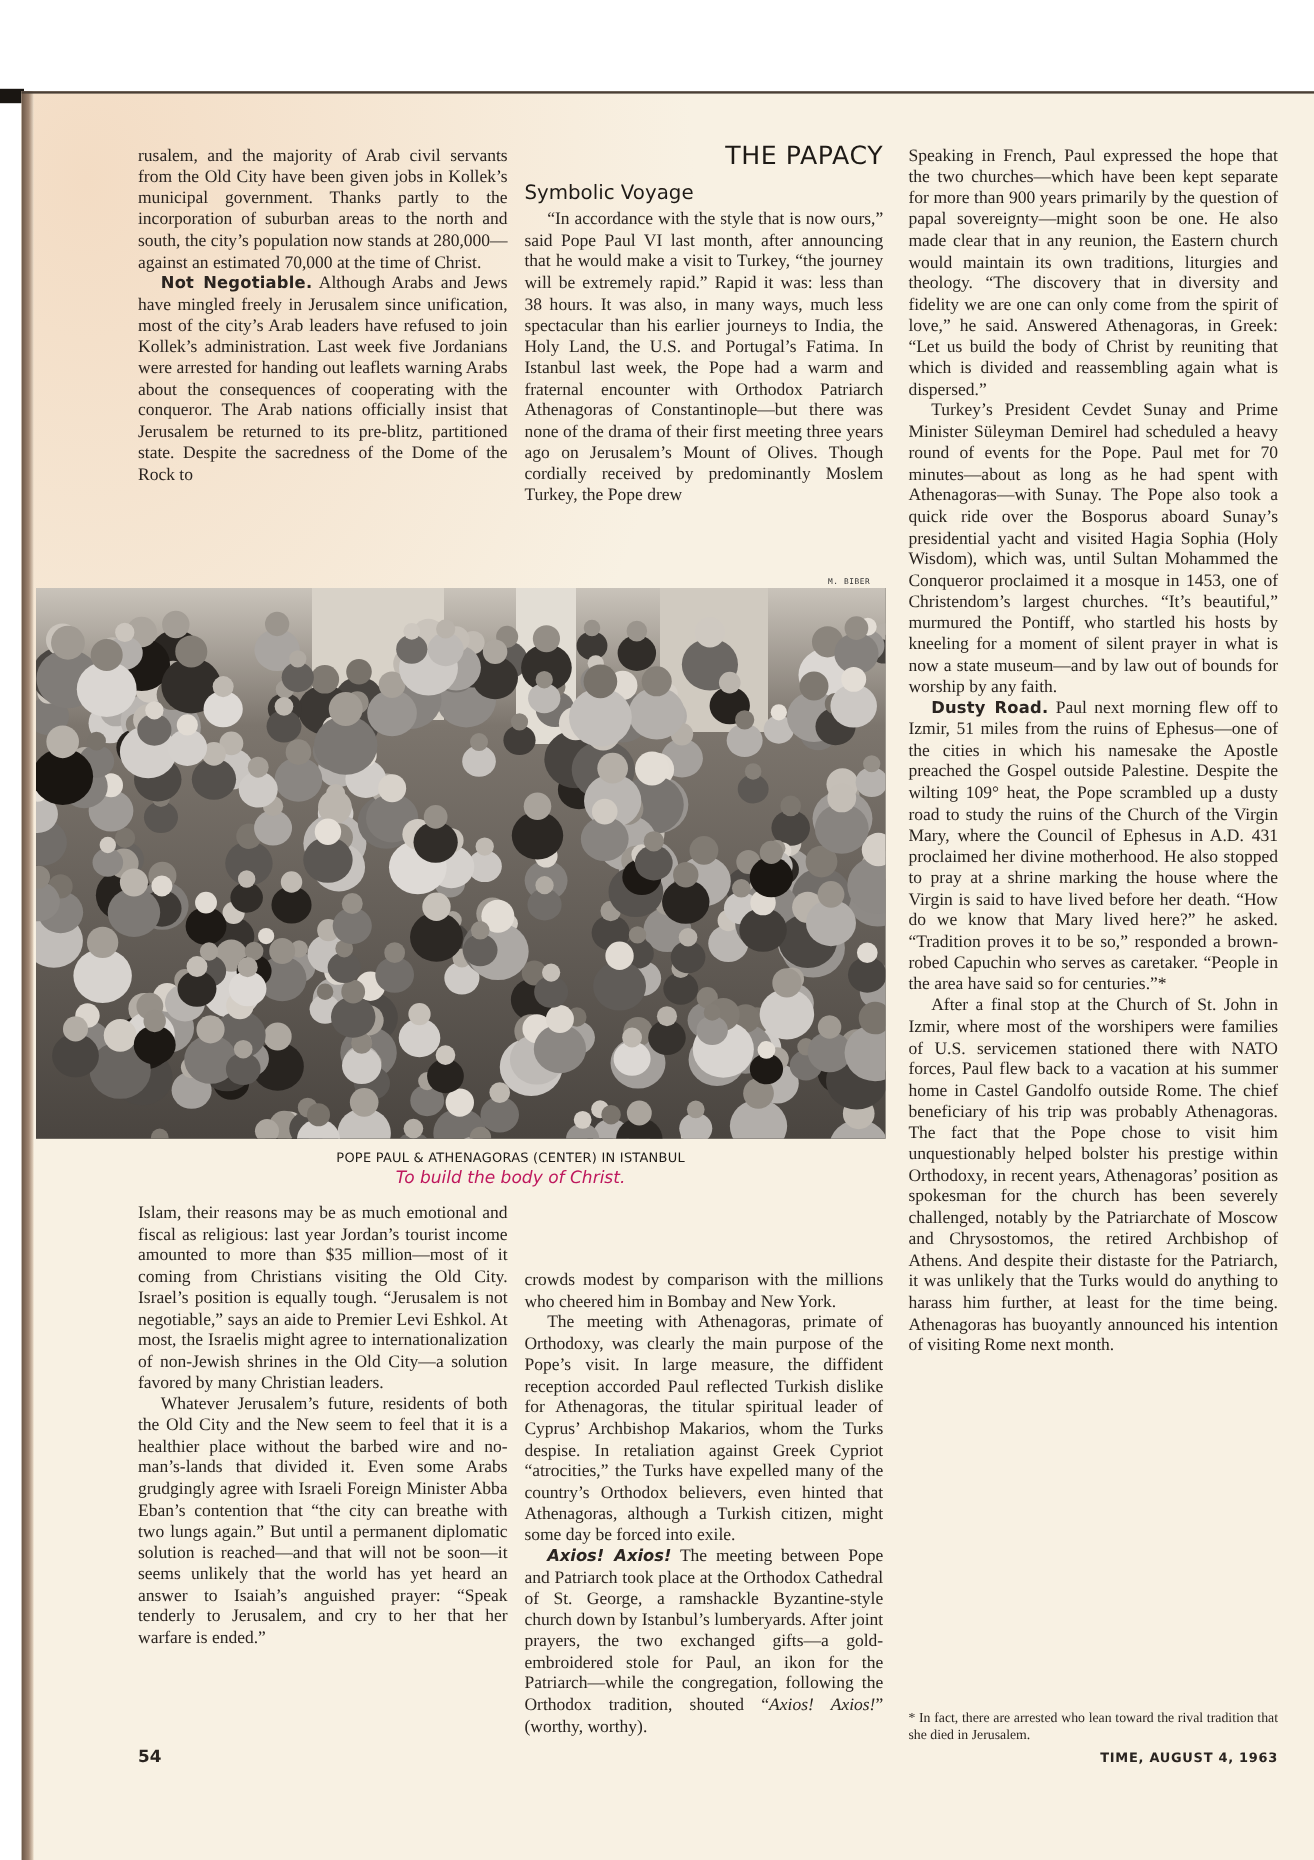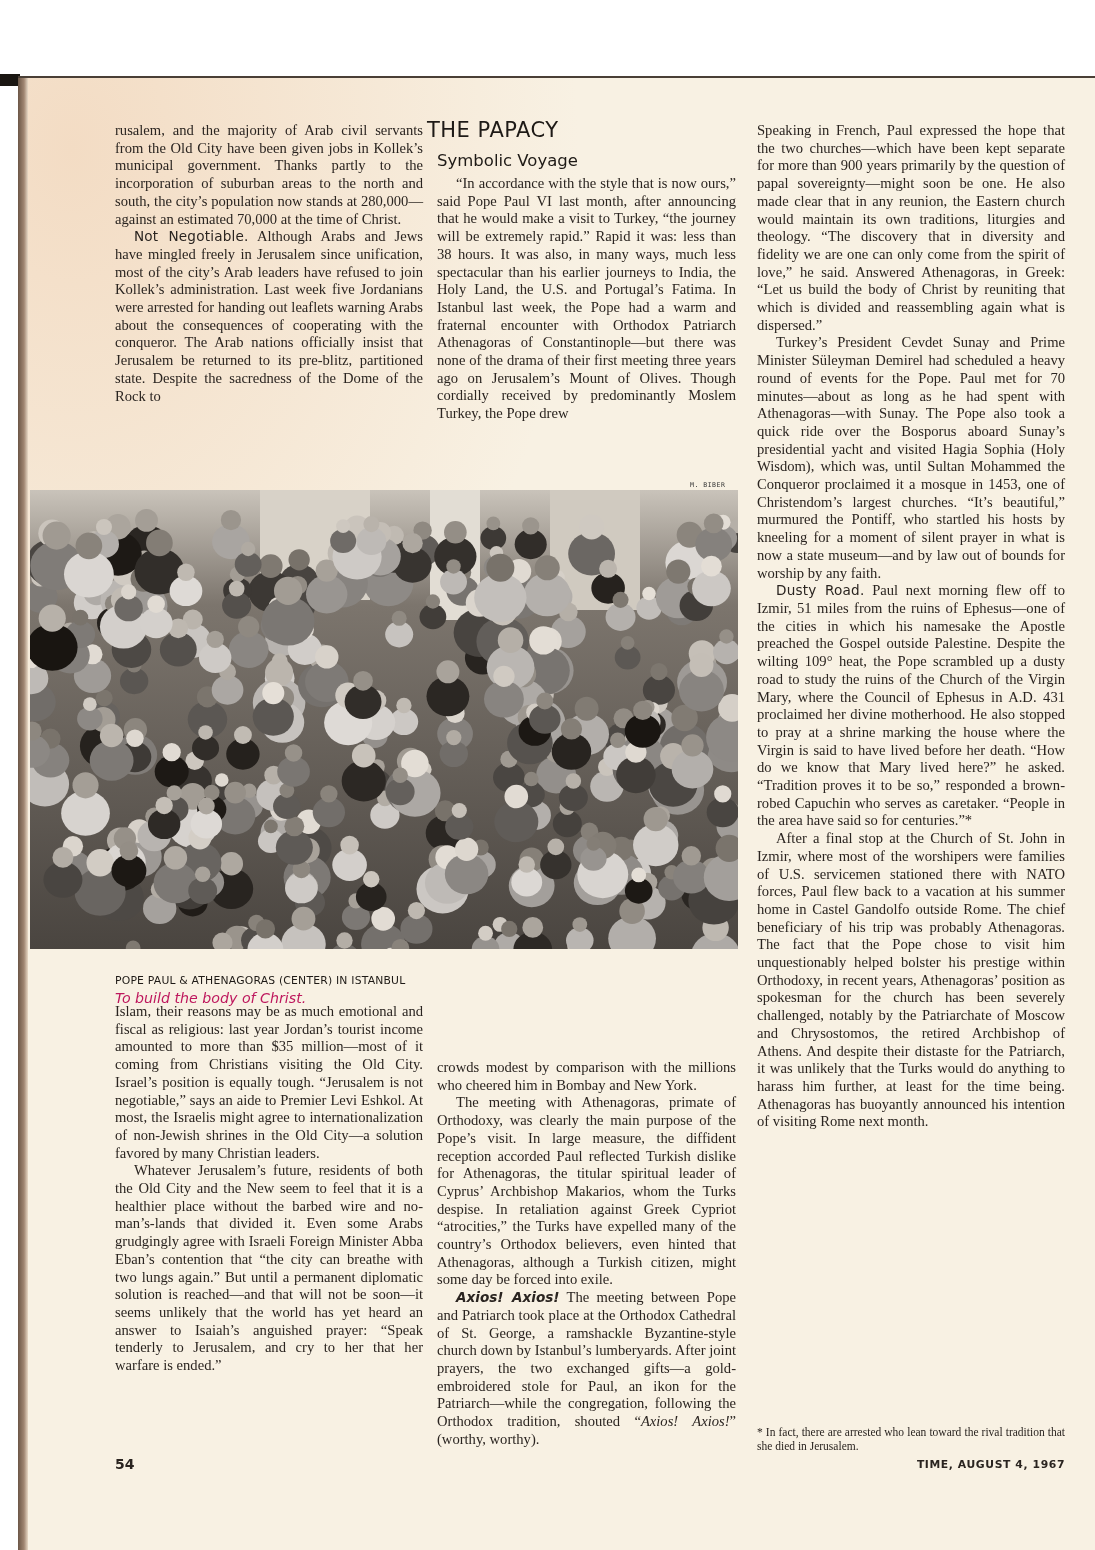--- a/index.html
+++ b/index.html
@@ -18,35 +18,35 @@
   .spine { position: absolute; left: 18px; top: 76px; width: 10px; height: 1474px;
     background: linear-gradient(to right, #6b5646, #a08672 60%, #e8d9c6); }
   .topline { position: absolute; left: 18px; top: 76px; width: 1077px; height: 2px; background: #4a3f36; }
 
   .col { position: absolute; font-size: 14.6px; line-height: 17.7px; text-align: justify; }
   .col p { margin: 0; }
   .col p.indent { text-indent: 1.3em; }
   .c1 { left: 115px; width: 308px; }
   .c2 { left: 437px; width: 299px; }
   .c3 { left: 757px; width: 308px; }
-  .runin { font-family: "DejaVu Sans", "Liberation Sans", sans-serif; font-weight: normal; font-size: 13.6px; letter-spacing: 0.2px; margin-top: 12px; }
+  .runin { font-family: "DejaVu Sans", "Liberation Sans", sans-serif; font-weight: bold; font-size: 13.6px; letter-spacing: 0.2px; margin-top: 12px; }
   .runin-it { font-family: "DejaVu Sans", "Liberation Sans", sans-serif; font-weight: bold; font-style: italic; font-size: 13.6px; }
   em { font-style: italic; }
 
-  .section-head { position: absolute; left: 427px; top: 118px; width: 299px; text-align: left;
+  .section-head { position: absolute; left: 437px; top: 118px; width: 299px; text-align: right;
     font-family: "DejaVu Sans", "Liberation Sans", sans-serif; font-size: 21px; letter-spacing: 0.5px; color: #1e1a16; }
   .story-head { position: absolute; left: 437px; top: 151px;
     font-family: "DejaVu Sans", "Liberation Sans", sans-serif; font-size: 16.5px; color: #1e1a16; }
 
   .photo-credit { position: absolute; left: 690px; top: 481px; width: 48px; 
     font-family: "DejaVu Sans Mono", "Liberation Mono", monospace; font-size: 6.5px; color: #333; letter-spacing: 0.5px; }
   .photo { position: absolute; left: 30px; top: 490px; width: 708px; height: 459px; overflow: hidden; background: #6d6862; }
   .photo svg { display: block; }
 
-  .caption { position: absolute; left: 115px; top: 958px; width: 621px; text-align: left; margin-top: 16px; }
+  .caption { position: absolute; left: 115px; top: 958px; width: 621px; text-align: center; }
   .cap-line1 { font-family: "DejaVu Sans", "Liberation Sans", sans-serif; font-size: 10.8px; letter-spacing: 0.2px; color: #1e1a16; }
   .cap-line2 { font-family: "DejaVu Sans", "Liberation Sans", sans-serif; font-style: italic; font-size: 14.2px; margin-top: 3px; color: #be185d; }
 
   .footnote { position: absolute; left: 757px; top: 1425px; width: 308px; font-size: 11.5px; line-height: 14px; text-align: justify; }
   .page-num { position: absolute; left: 115px; top: 1456px; font-family: "DejaVu Sans", "Liberation Sans", sans-serif; font-weight: bold; font-size: 14px; }
   .folio { position: absolute; left: 757px; top: 1458px; width: 308px; text-align: right;
     font-family: "DejaVu Sans", "Liberation Sans", sans-serif; font-weight: bold; font-size: 10.8px; letter-spacing: 0.6px; }
 </style>
 </head>
 <body>
@@ -624,13 +624,13 @@
 </div>
 
 <div class="col c2" style="top:1059px;">
   <p>crowds modest by comparison with the millions who cheered him in Bombay and New York.</p>
   <p class="indent">The meeting with Athenagoras, primate of Orthodoxy, was clearly the main purpose of the Pope’s visit. In large measure, the diffident reception accorded Paul reflected Turkish dislike for Athenagoras, the titular spiritual leader of Cyprus’ Archbishop Makarios, whom the Turks despise. In retaliation against Greek Cypriot “atrocities,” the Turks have expelled many of the country’s Orthodox believers, even hinted that Athenagoras, although a Turkish citizen, might some day be forced into exile.</p>
   <p class="indent"><span class="runin-it">Axios! Axios!</span><span> The meeting between Pope and Patriarch took place at the Orthodox Cathedral of St. George, a ramshackle Byzantine-style church down by Istanbul’s lumberyards. After joint prayers, the two exchanged gifts—a gold-embroidered stole for Paul, an ikon for the Patriarch—while the congregation, following the Orthodox tradition, shouted “</span><em>Axios! Axios!</em><span>” (worthy, worthy).</span></p>
 </div>
 
 <div class="footnote">* In fact, there are arrested who lean toward the rival tradition that she died in Jerusalem.</div>
 <div class="page-num">54</div>
-<div class="folio">TIME, AUGUST 4, 1967</div>
+<div class="folio">TIME, AUGUST 4, 1963</div>
 
 </body></html>

